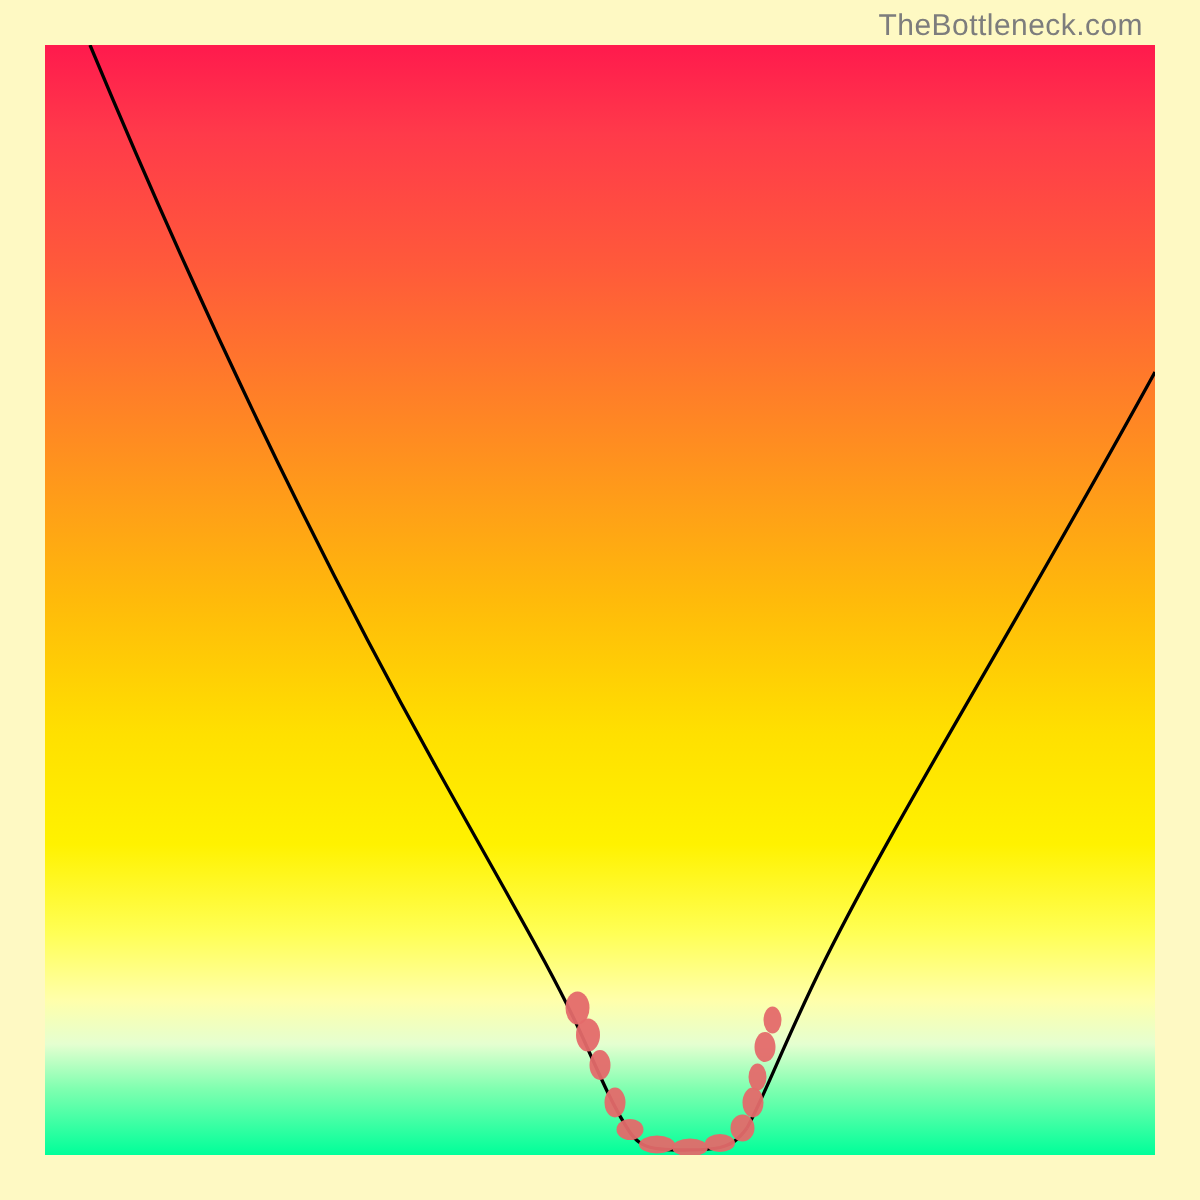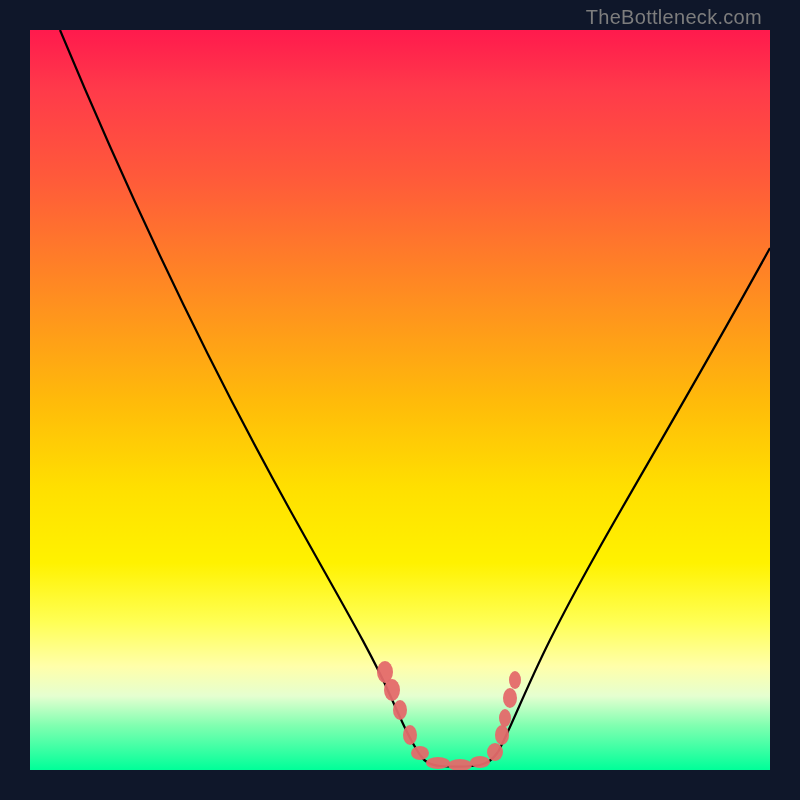--- a/index.html
+++ b/index.html
@@ -8,21 +8,21 @@
     width: 800px;
     height: 800px;
     overflow: hidden;
     background: #000;
     font-family: Arial, Helvetica, sans-serif;
   }
   .chart-container {
     position: relative;
     width: 800px;
     height: 800px;
-    background: #0f172a;
+    background: #fef9c3;
   }
   .plot-area {
     position: absolute;
     left: 30px;
     top: 30px;
     width: 740px;
     height: 740px;
     background: linear-gradient(to bottom,
       #ff1a4d 0%,
       #ff3a4a 8%,

